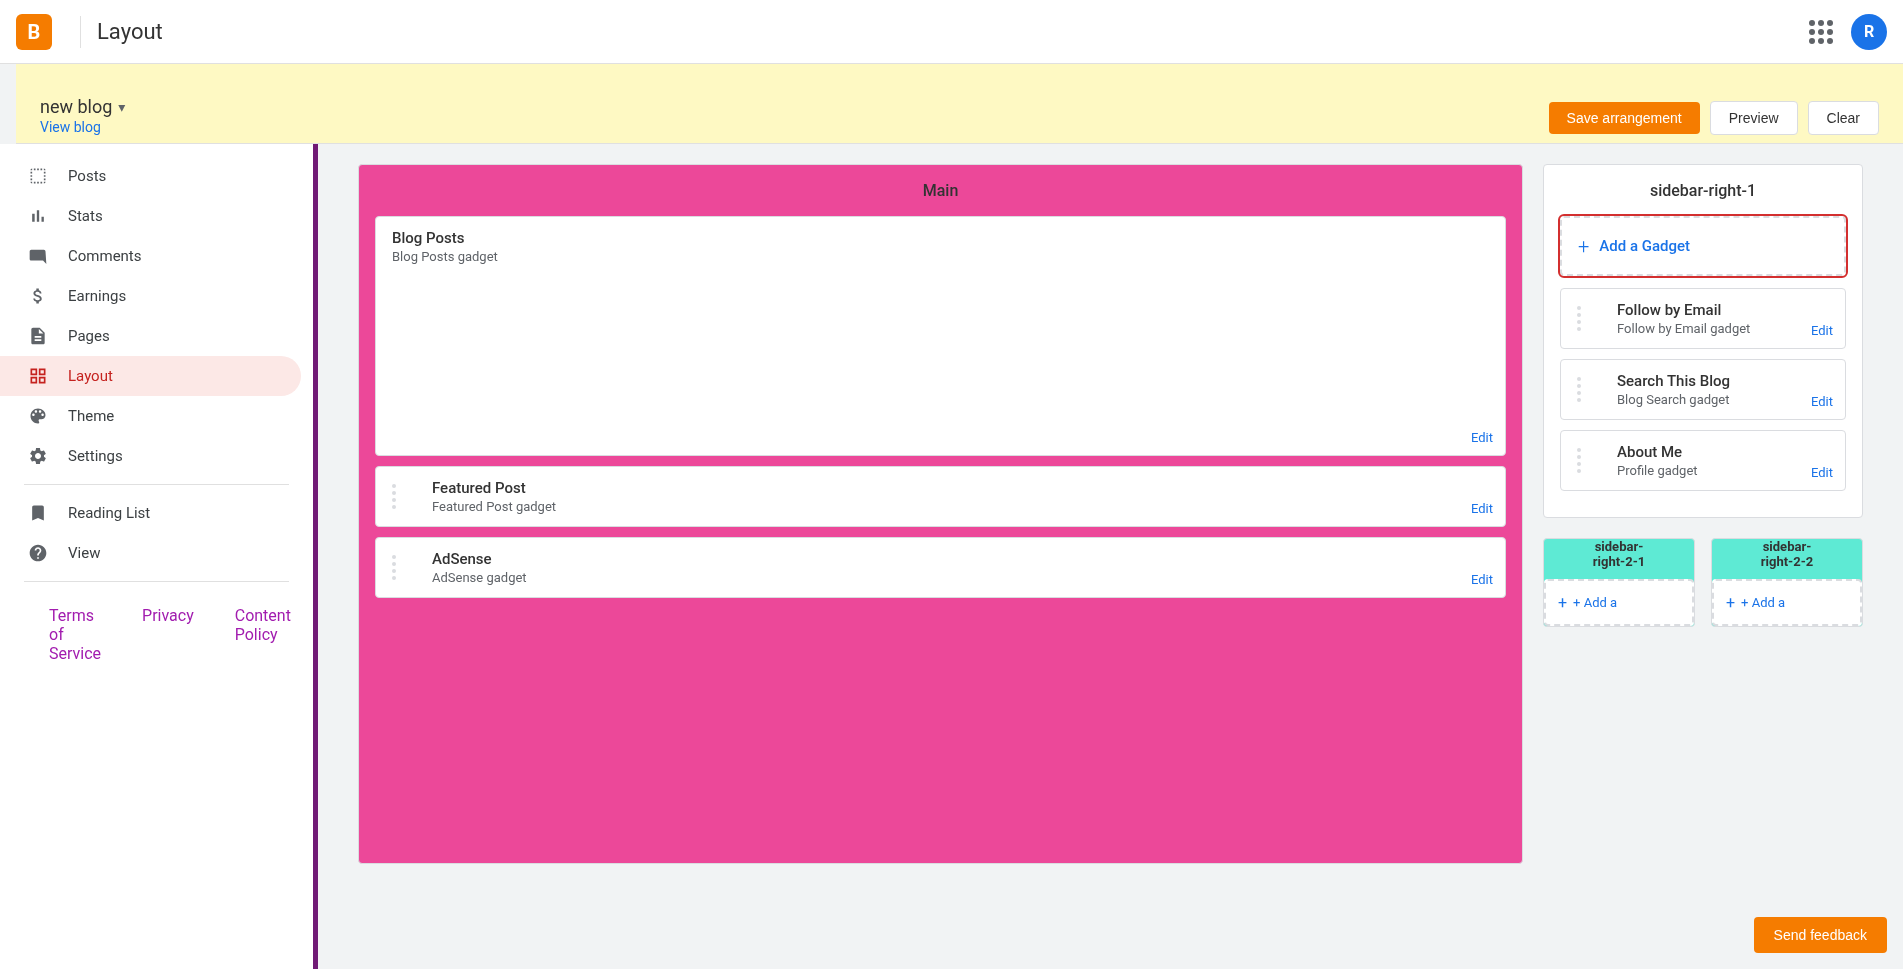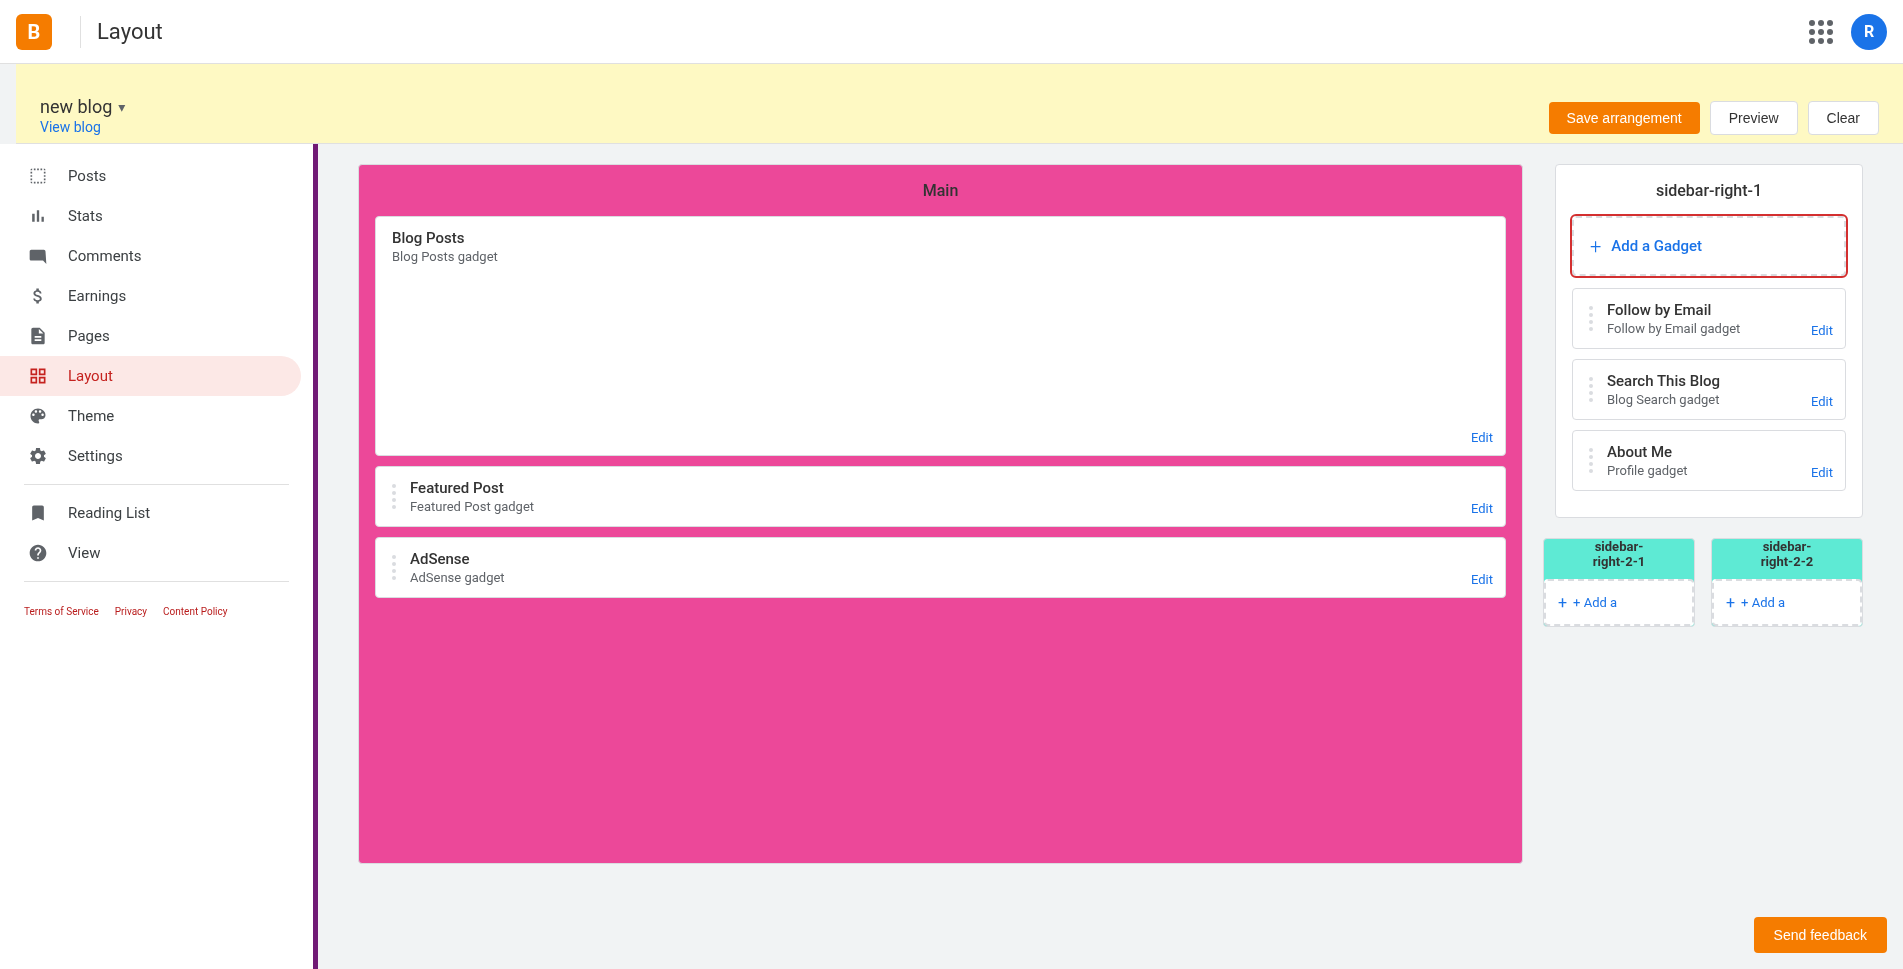--- a/index.html
+++ b/index.html
@@ -153,23 +153,24 @@
       height: 1px;
       background: #e0e0e0;
       margin: 8px 24px;
     }
     .nav-footer {
       padding: 16px 24px 8px;
       display: flex;
       gap: 16px;
     }
     .nav-footer a {
-      color: #b91c1c;
-      font-size: 10px;
+      color: #a21caf;
+      font-size: 16px;
       text-decoration: none;
+      margin-left: 25px;
     }
 
     
     .main-content {
       flex: 1;
       overflow-y: auto;
       padding: 20px 40px;
       background: #f1f3f4;
     }
 
@@ -200,33 +201,33 @@
     .right-sidebar {
       width: 320px;
     }
 
     .sidebar-right-1 {
       background: #fff;
       border: 1px solid #dadce0;
       border-radius: 4px;
       padding: 16px;
       margin-bottom: 20px;
-      margin-left: 12px;
     }
 
     
     .gadget-card {
       border: 1px solid #dadce0;
       border-radius: 4px;
       padding: 12px 16px;
       margin-bottom: 10px;
       position: relative;
       background: #fff;
       display: flex;
       align-items: stretch;
+      gap: 22px;
     }
     .gadget-drag-handle {
       width: 6px;
       display: flex;
       flex-direction: column;
       justify-content: center;
       gap: 3px;
       margin-right: 12px;
       cursor: grab;
     }

